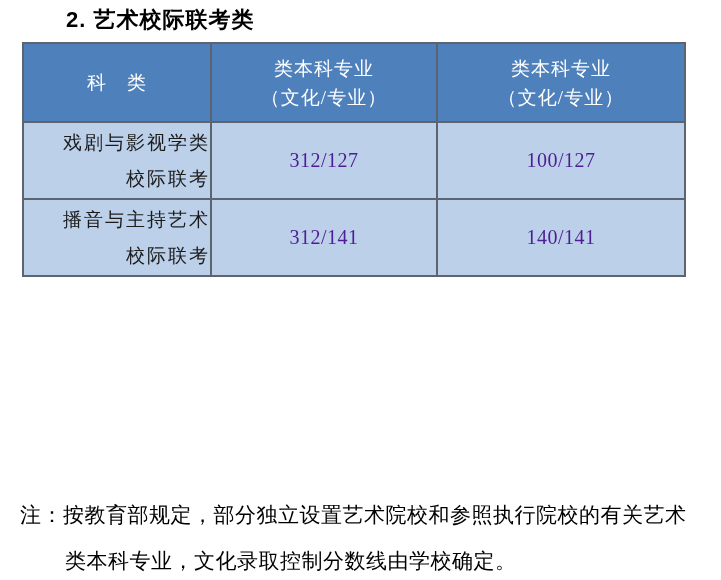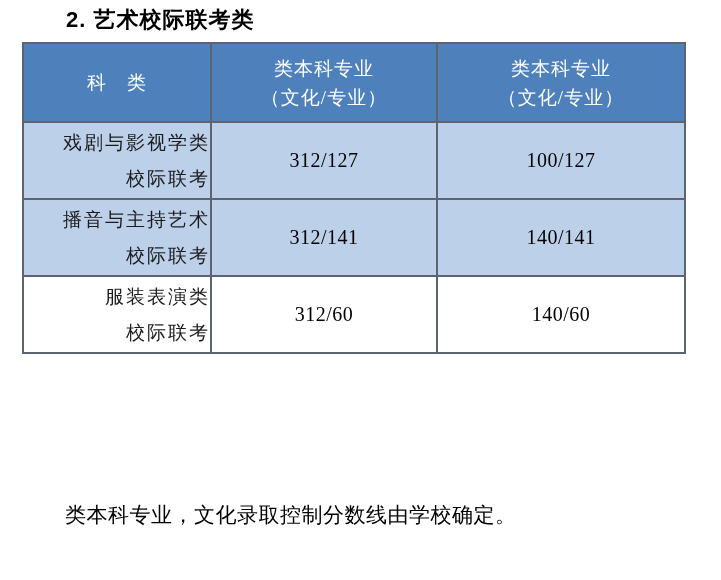--- a/index.html
+++ b/index.html
@@ -63,21 +63,21 @@
     font-size: 19px;
     line-height: 36px;
     letter-spacing: 2px;
     color: #1b1b1b;
     text-align: right;
   }
   td.num {
     font-family: "Liberation Serif", serif;
     font-size: 20px;
     letter-spacing: 0.5px;
-    color: #000000;
+    color: #4c1d95;
   }
   .note {
     position: absolute;
     left: 20px;
     top: 492px;
     width: 690px;
     font-family: "Liberation Sans", sans-serif;
     font-size: 21px;
     font-weight: 500;
     line-height: 46px;
@@ -116,26 +116,21 @@
 校际联考</td>
         <td class="num">312/127</td>
         <td class="num">100/127</td>
       </tr>
       <tr class="alt">
         <td class="cat">播音与主持艺术
 校际联考</td>
         <td class="num">312/141</td>
         <td class="num">140/141</td>
       </tr>
-      <tr class="plain">
-        <td class="cat">服装表演类
-校际联考</td>
-        <td class="num">312/60</td>
-        <td class="num">140/60</td>
-      </tr>
     </tbody>
   </table>
 
   <div class="note">
+    <div class="line1">注：按教育部规定，部分独立设置艺术院校和参照执行院校的有关艺术</div>
     <div class="line2">类本科专业，文化录取控制分数线由学校确定。</div>
   </div>
 
 </div>
 
 </body></html>

